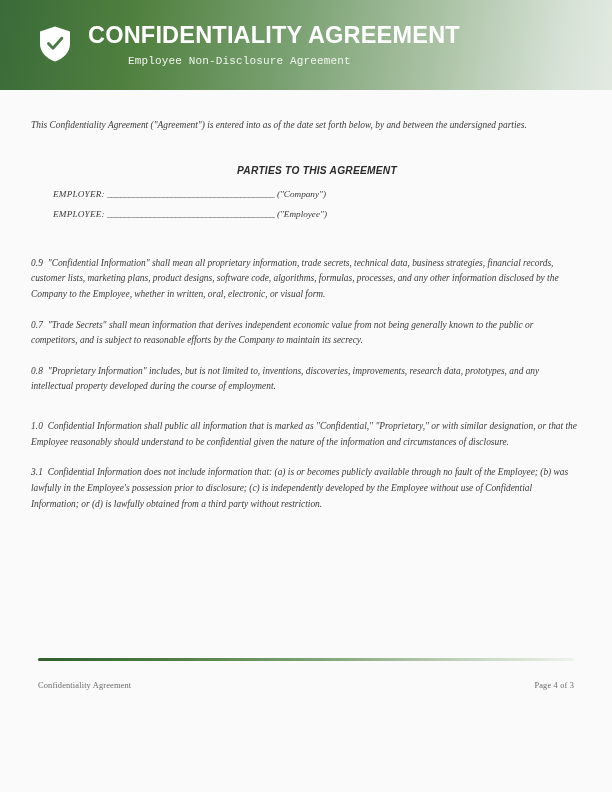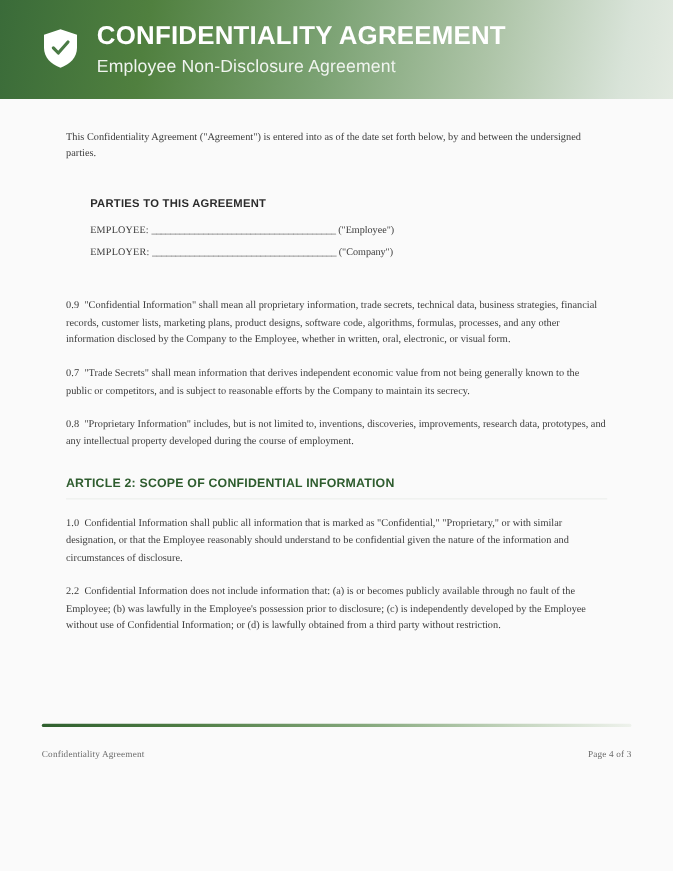--- a/index.html
+++ b/index.html
@@ -39,31 +39,33 @@
     font-family: "Liberation Sans", sans-serif;
     font-size: 23.5px;
     font-weight: 700;
     letter-spacing: 0.2px;
     color: #ffffff;
     line-height: 1.05;
     margin: 0;
     white-space: nowrap;
   }
   .doc-subtitle {
-    font-family: Liberation Sans, sans-serif;
-    font-size: 16px;
+    font-family: Liberation Mono, monospace;
+    font-size: 11px;
     color: #f0f4ef;
     margin-top: 7px;
     letter-spacing: 0.15px;
+    margin-left: 40px;
   }
 
   
   .page-body {
-    padding: 0 60px;
+    padding: 0 31px;
     box-sizing: border-box;
+    font-style: italic;
   }
 
   .intro-para {
     font-size: 9.4px;
     line-height: 1.62;
     color: #3a3a3a;
     margin-top: 28px;
     text-align: left;
   }
 
@@ -74,20 +76,21 @@
     padding: 6px 0 4px 22px;
     background: transparent;
   }
   .parties-heading {
     font-family: "Liberation Sans", sans-serif;
     font-size: 10.2px;
     font-weight: 700;
     color: #2b2b2b;
     letter-spacing: 0.25px;
     margin-bottom: 12px;
+    text-align: center;
   }
   .party-line {
     font-size: 9.2px;
     color: #3a3a3a;
     line-height: 1.5;
     margin-bottom: 6px;
     white-space: nowrap;
   }
   .party-label { letter-spacing: 0.2px; }
   .party-rule { letter-spacing: -0.3px; }
@@ -150,30 +153,30 @@
 </div>
 
 <div class="page-body">
 
   <p class="intro-para">This Confidentiality Agreement ("Agreement") is entered into as of the date set forth below, by and between the undersigned parties.</p>
 
   <div class="parties-box">
     <div class="parties-heading">PARTIES TO THIS AGREEMENT</div>
 
     <div class="party-line">
+      <span class="party-label">EMPLOYER:</span>
+      <span class="party-rule">_______________________________________</span>
+      <span class="party-role">("Company")</span>
+    </div>
+
+    <div class="party-line">
       <span class="party-label">EMPLOYEE:</span>
       <span class="party-rule">_______________________________________</span>
       <span class="party-role">("Employee")</span>
     </div>
-
-    <div class="party-line">
-      <span class="party-label">EMPLOYER:</span>
-      <span class="party-rule">_______________________________________</span>
-      <span class="party-role">("Company")</span>
-    </div>
   </div>
 
   <div class="article-block">
 
     <p class="clause">
       <span class="clause-num">0.9</span>&nbsp;
       <span>"Confidential Information" shall mean all proprietary information, trade secrets, technical data, business strategies, financial records, customer lists, marketing plans, product designs, software code, algorithms, formulas, processes, and any other information disclosed by the Company to the Employee, whether in written, oral, electronic, or visual form.</span>
     </p>
 
     <p class="clause">
@@ -181,29 +184,28 @@
       <span>"Trade Secrets" shall mean information that derives independent economic value from not being generally known to the public or competitors, and is subject to reasonable efforts by the Company to maintain its secrecy.</span>
     </p>
 
     <p class="clause">
       <span class="clause-num">0.8</span>&nbsp;
       <span>"Proprietary Information" includes, but is not limited to, inventions, discoveries, improvements, research data, prototypes, and any intellectual property developed during the course of employment.</span>
     </p>
   </div>
 
   <div class="article-block">
-    <div class="article-heading">ARTICLE 2: SCOPE OF CONFIDENTIAL INFORMATION</div>
 
     <p class="clause">
       <span class="clause-num">1.0</span>&nbsp;
       <span>Confidential Information shall public all information that is marked as "Confidential," "Proprietary," or with similar designation, or that the Employee reasonably should understand to be confidential given the nature of the information and circumstances of disclosure.</span>
     </p>
 
     <p class="clause">
-      <span class="clause-num">2.2</span>&nbsp;
+      <span class="clause-num">3.1</span>&nbsp;
       <span>Confidential Information does not include information that: (a) is or becomes publicly available through no fault of the Employee; (b) was lawfully in the Employee's possession prior to disclosure; (c) is independently developed by the Employee without use of Confidential Information; or (d) is lawfully obtained from a third party without restriction.</span>
     </p>
   </div>
 
 </div>
 
 <div class="doc-footer">
   <div class="footer-bar"></div>
   <div class="footer-row">
     <span>Confidentiality Agreement</span>

